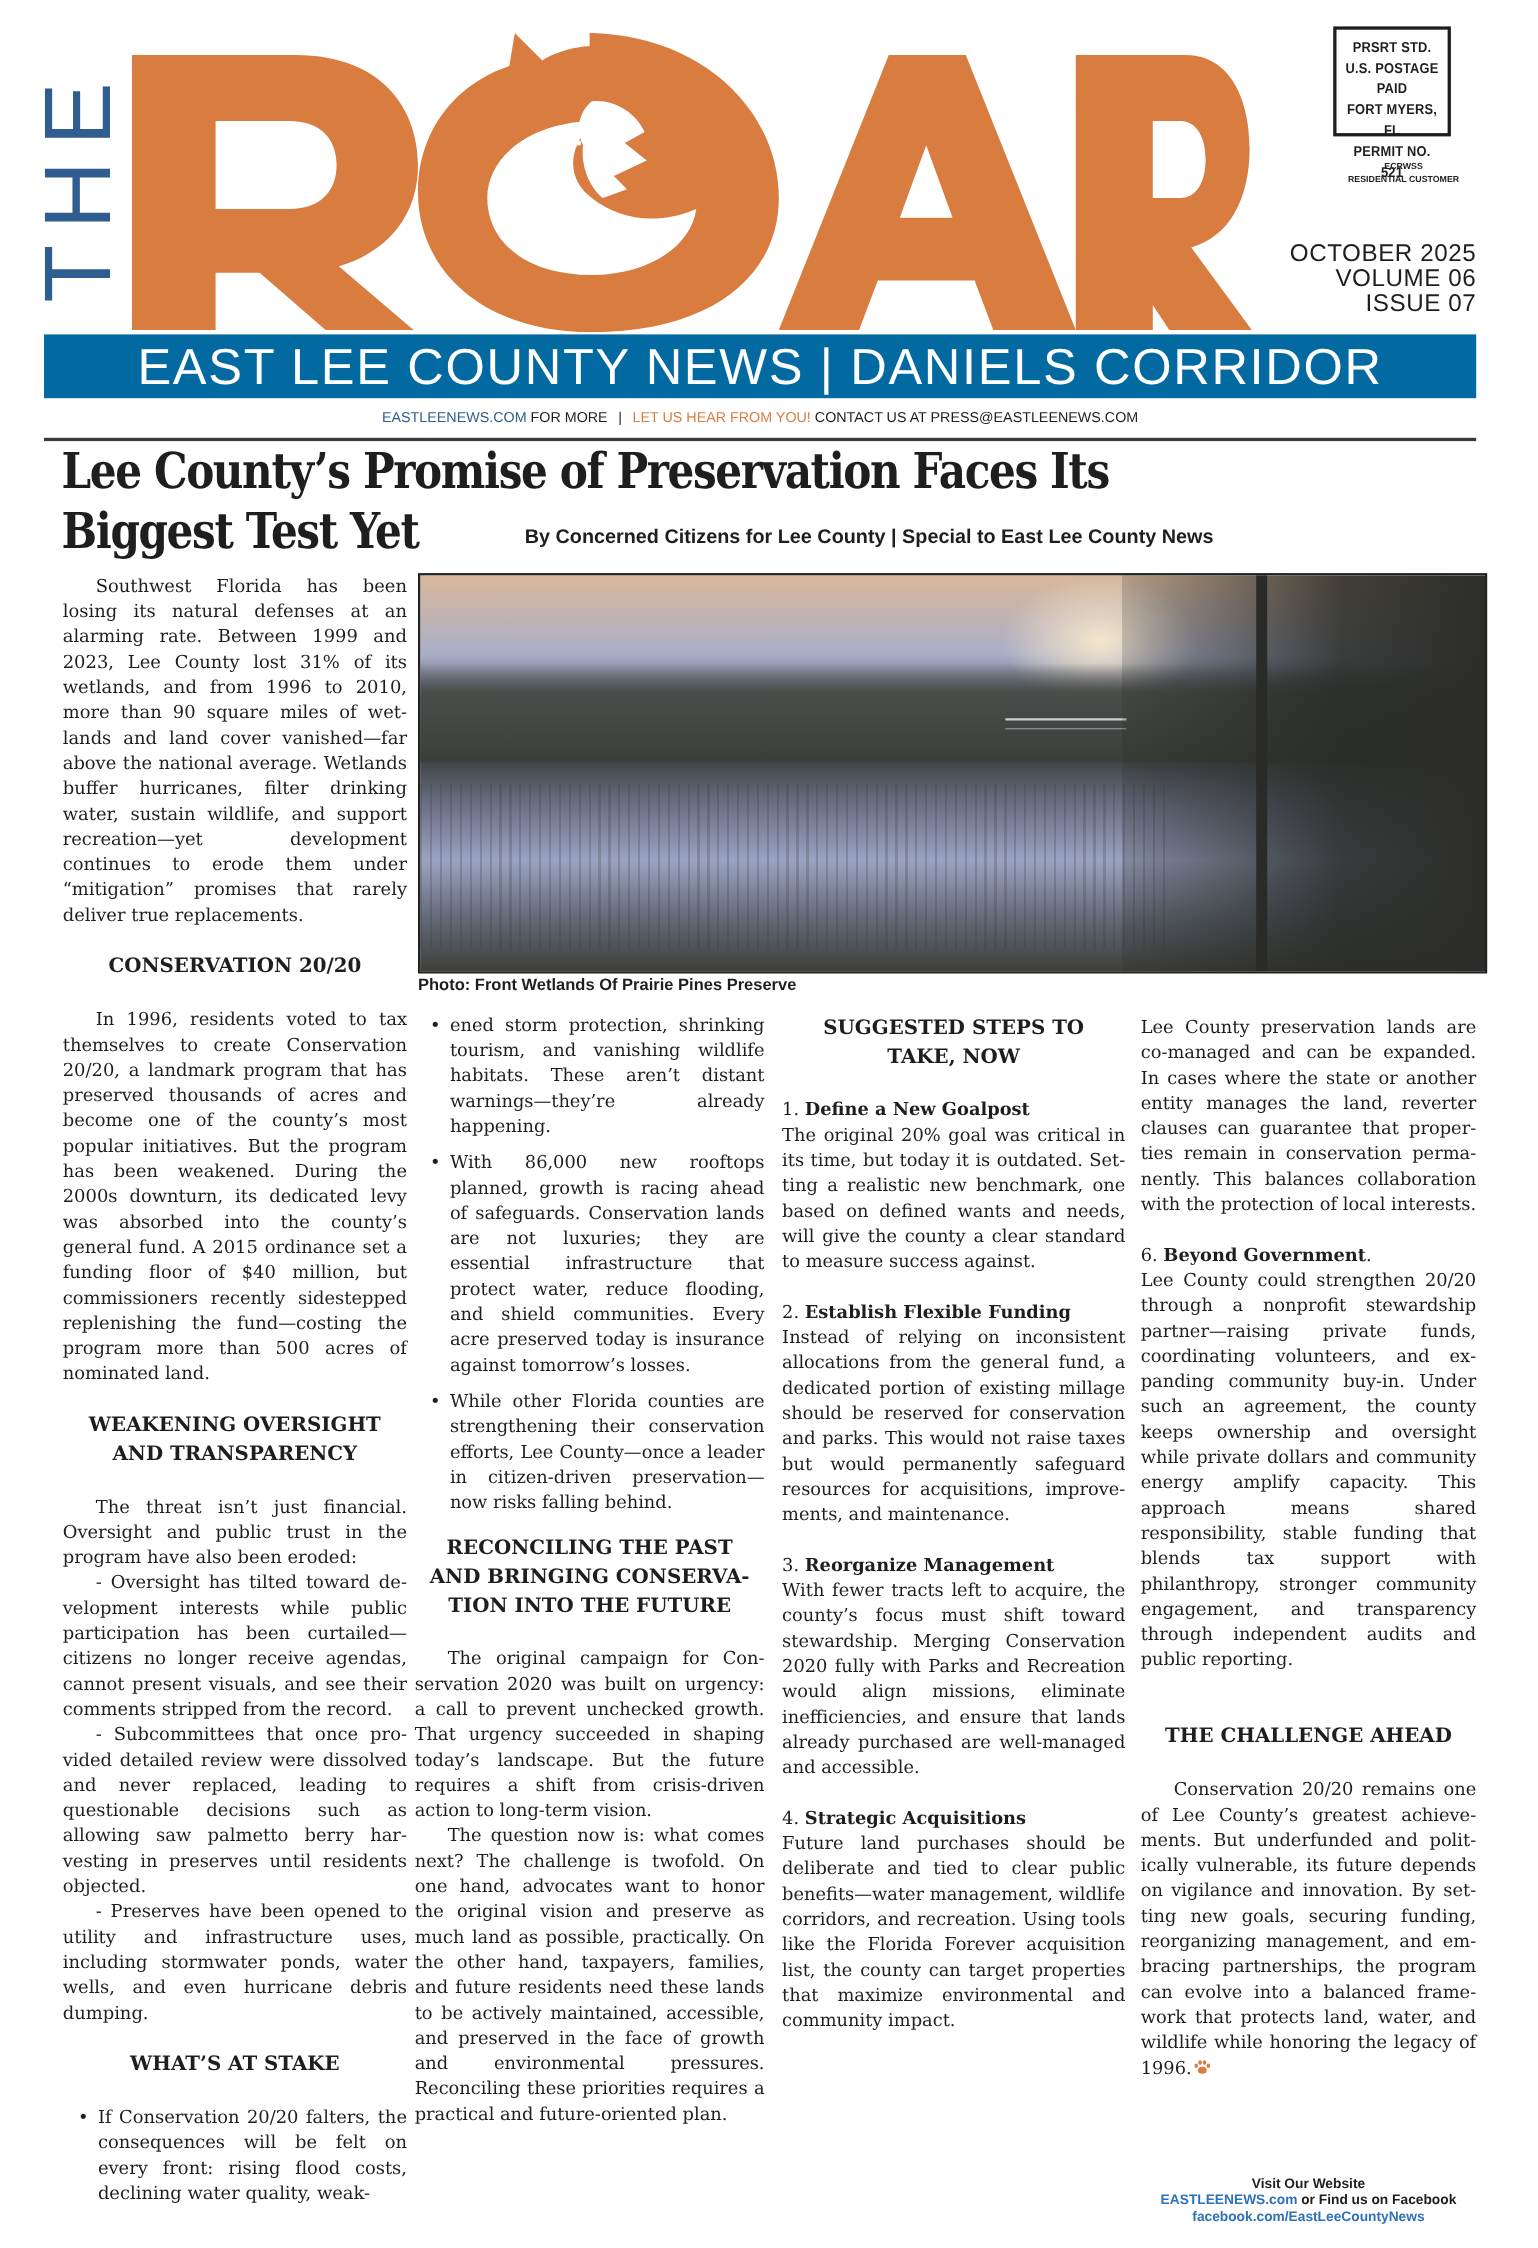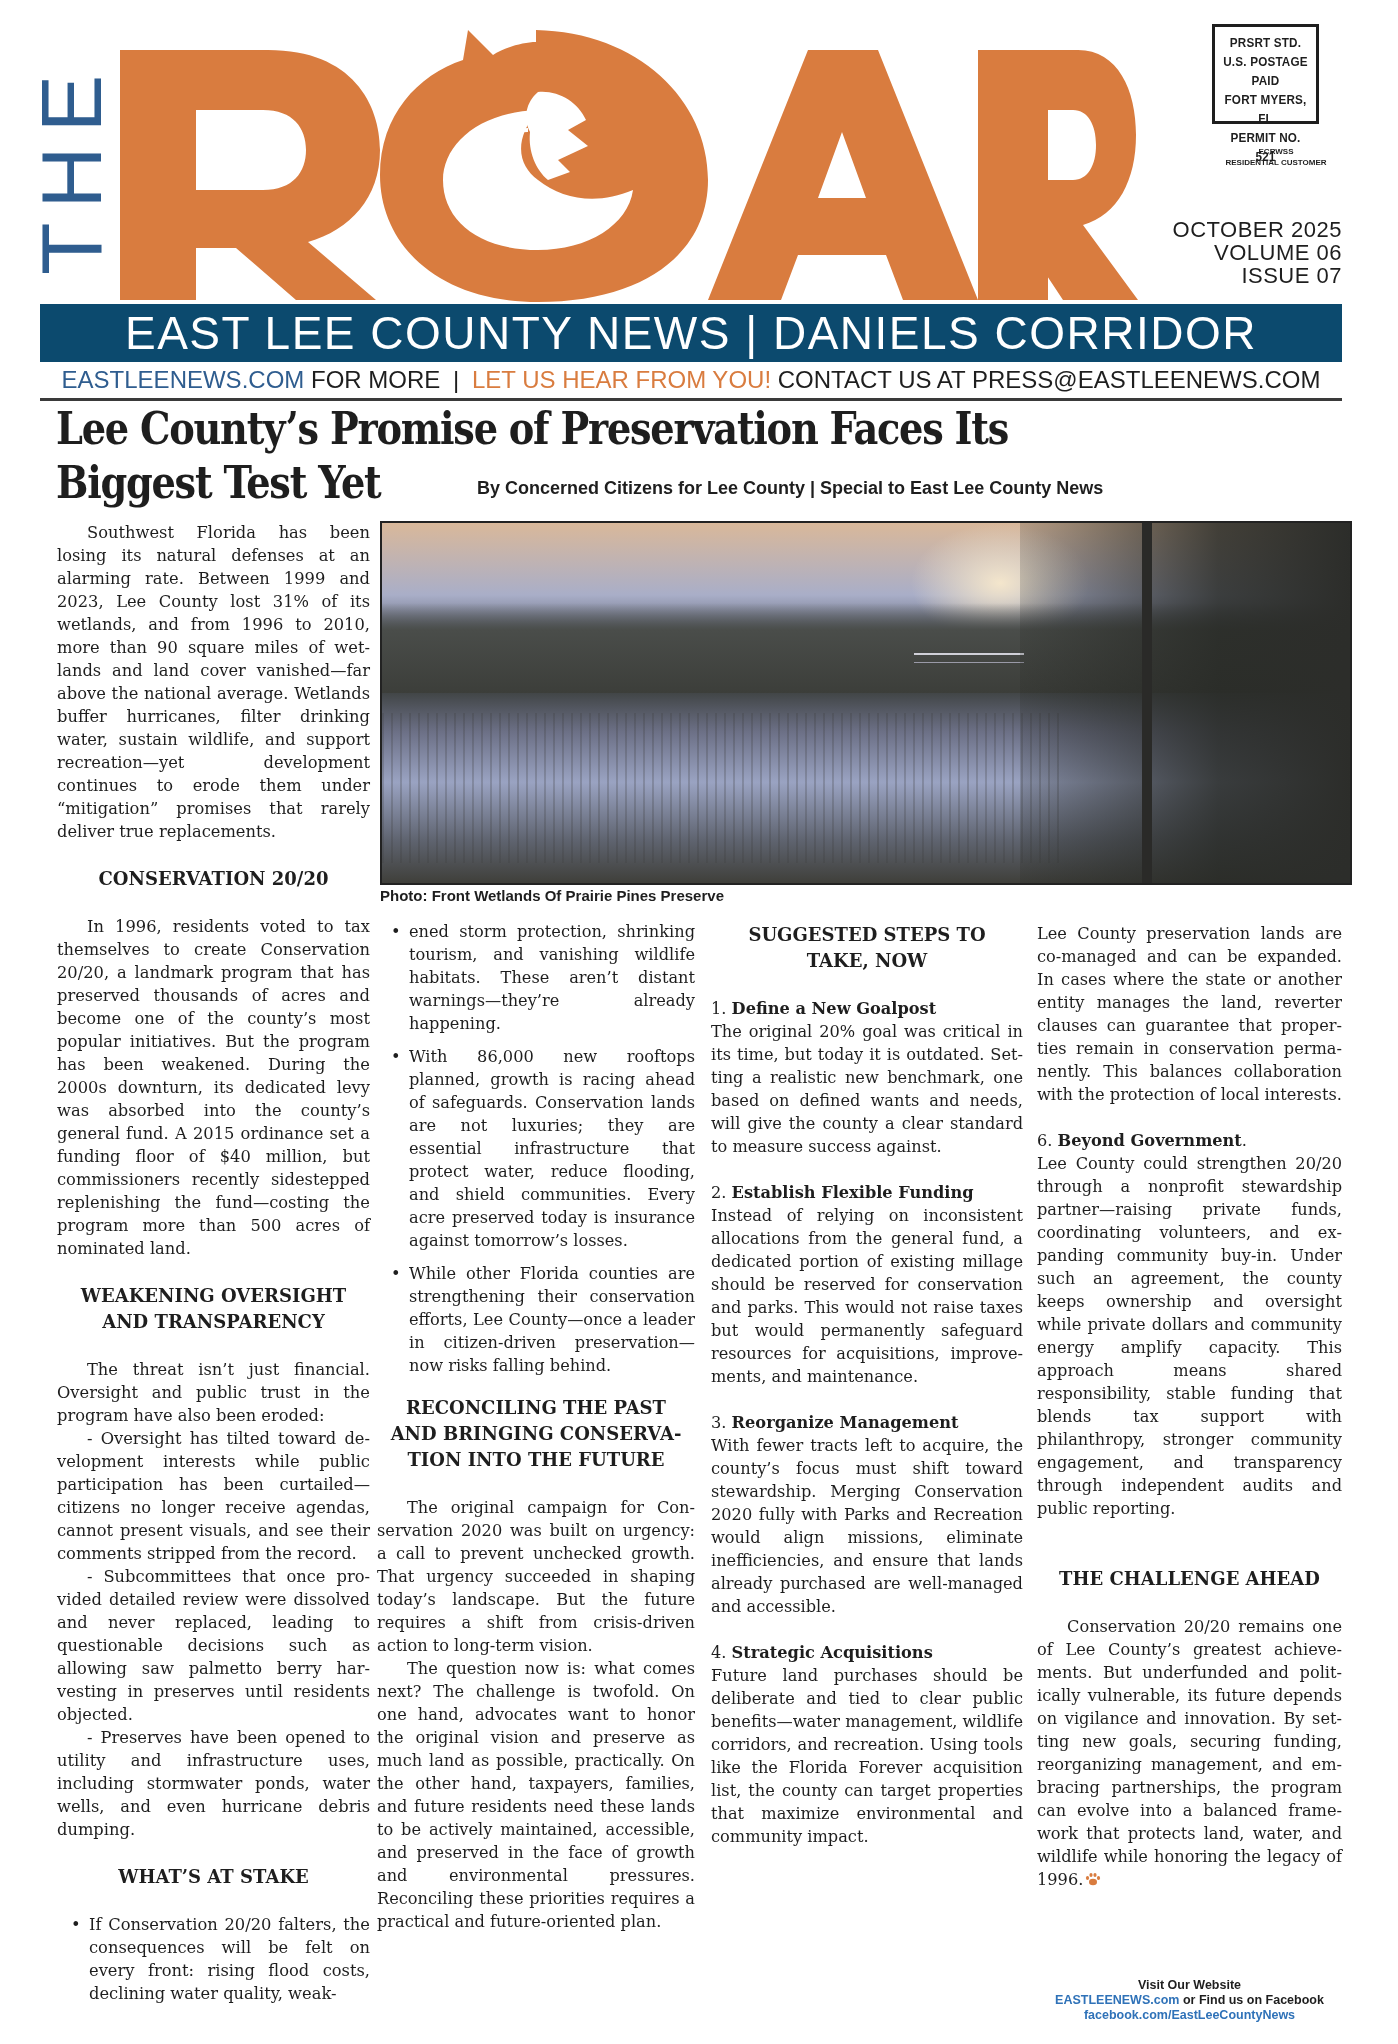--- a/index.html
+++ b/index.html
@@ -30,27 +30,27 @@
     position: absolute; left: 1212px; top: 146px; width: 128px; text-align: center;
     font-family: Liberation Sans, sans-serif; font-weight: 700; font-size: 8px; line-height: 11px;
   }
   .issue-info {
     position: absolute; left: 1130px; top: 218px; width: 212px; text-align: right;
     font-family: "Liberation Sans", sans-serif; font-size: 22px; line-height: 23px; color: #1e1e1e;
     letter-spacing: 0.5px;
   }
 
   .banner {
-    position: absolute; left: 40px; top: 304px; width: 1302px; height: 58px; background: #0c4a6e;
+    position: absolute; left: 40px; top: 304px; width: 1302px; height: 58px; background: #0369a1;
     color: #ffffff; text-align: center; font-family: "Liberation Sans", sans-serif; font-weight: 400;
     font-size: 46px; line-height: 58px; letter-spacing: 1.5px;
   }
   .contact-line {
     position: absolute; left: 40px; top: 366px; width: 1302px; text-align: center;
-    font-family: "Liberation Sans", sans-serif; font-size: 24px; line-height: 28px; color: #1e1e1e;
+    font-family: "Liberation Sans", sans-serif; font-size: 13px; line-height: 28px; color: #1e1e1e;
   }
   .contact-line .blue { color: #2f5d8f; }
   .contact-line .orange { color: #d97c3f; }
   .contact-line .sep { color: #1e1e1e; margin: 0 6px; }
   .hrule { position: absolute; left: 40px; top: 398px; width: 1302px; height: 3px; background: #3a3a3a; }
 
   
   .headline {
     position: absolute; left: 56px; top: 402px; width: 1280px;
     font-family: "DejaVu Serif", serif; font-weight: 700; font-size: 45px; line-height: 54px;

